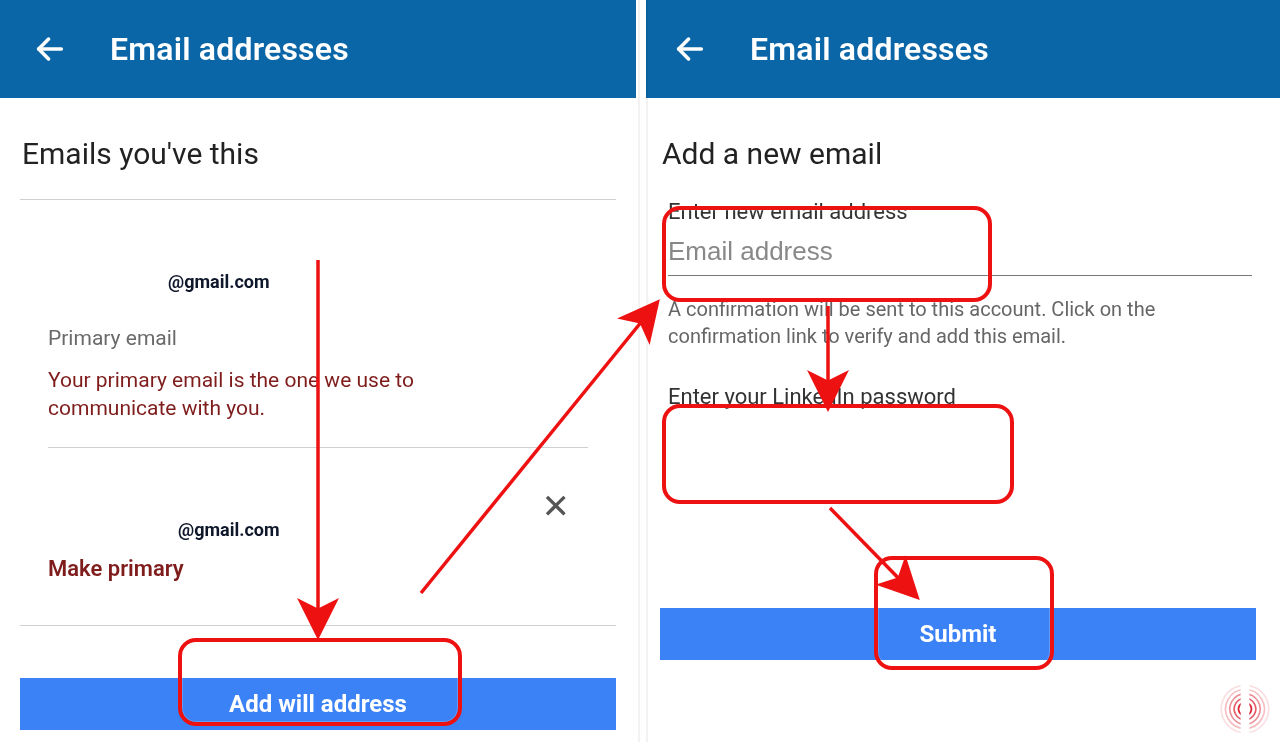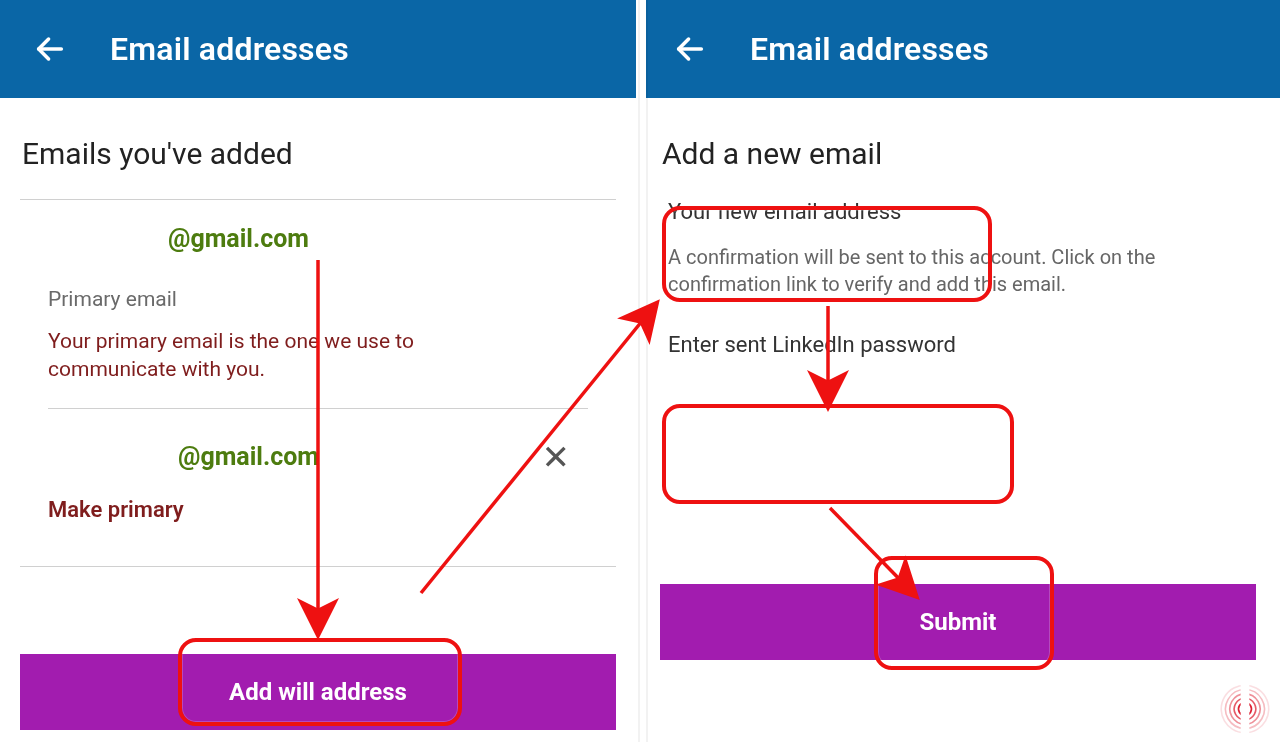--- a/index.html
+++ b/index.html
@@ -75,24 +75,25 @@
   }
   .hr {
     height: 1px;
     background: #d0d0d0;
     margin: 0;
   }
   .email-block {
     padding: 24px 28px 24px 28px;
   }
   .email-text {
-    font-size: 25px;
+    font-size: 18px;
     font-weight: 700;
-    color: #4d7c0f;
+    color: #0f172a;
     margin-left: 120px;
+    margin-top: 47px;
   }
   .email-text.second {
     margin-left: 130px;
   }
   .subtle {
     font-size: 21px;
     color: #6a6a6a;
     margin-top: 34px;
   }
   .desc {
@@ -116,25 +117,25 @@
     padding: 4px 8px;
   }
   .link {
     color: #7f1d1d;
     font-size: 22px;
     font-weight: 600;
     margin-top: 16px;
     cursor: pointer;
   }
   .primary-btn {
-    background: #a21caf;
+    background: #3b82f6;
     color: #fff;
     font-size: 24px;
     font-weight: 700;
-    height: 76px;
+    height: 52px;
     width: 596px;
     margin: 0 auto;
     display: flex;
     align-items: center;
     justify-content: center;
     cursor: pointer;
     position: absolute;
     left: 20px;
     bottom: 12px;
   }
@@ -196,21 +197,21 @@
     <div class="topbar">
       <div class="back-icon">
         <svg width="34" height="34" viewBox="0 0 24 24" fill="none" stroke-width="2.5" stroke-linecap="round" stroke-linejoin="round">
             <line x1="20" y1="12" x2="4" y2="12"></line>
             <polyline points="11 5 4 12 11 19"></polyline>
           </svg>
       </div>
       <div class="topbar-title">Email addresses</div>
     </div>
     <div class="body">
-      <h2 class="section-title">Emails you've added</h2>
+      <h2 class="section-title">Emails you've this</h2>
       <div class="hr"></div>
 
       <div class="email-block">
         <div class="email-text">@gmail.com</div>
         <div class="subtle">Primary email</div>
         <div class="desc">Your primary email is the one we use to communicate with you.</div>
       </div>
 
       <div class="hr" style="margin:0 28px;"></div>
 
@@ -237,27 +238,28 @@
             <line x1="20" y1="12" x2="4" y2="12"></line>
             <polyline points="11 5 4 12 11 19"></polyline>
           </svg>
       </div>
       <div class="topbar-title">Email addresses</div>
     </div>
     <div class="body">
       <h2 class="section-title">Add a new email</h2>
 
       <div class="field-wrap" style="margin-top:26px;">
-        <div class="field-label">Your new email address</div>
+        <div class="field-label">Enter new email address</div>
+        <input class="input-line" type="text" placeholder="Email address" style="">
       </div>
 
       <div class="help" style="margin-left:8px; margin-right:8px;">A confirmation will be sent to this account. Click on the confirmation link to verify and add this email.</div>
 
       <div class="field-wrap">
-        <div class="field-label">Enter sent LinkedIn password</div>
+        <div class="field-label">Enter your LinkedIn password</div>
       </div>
 
       <div class="primary-btn" style="bottom:82px;">
         <span>Submit</span>
       </div>
     </div>
   </div>
 </div>
 
 <div class="divider-vert"></div>

